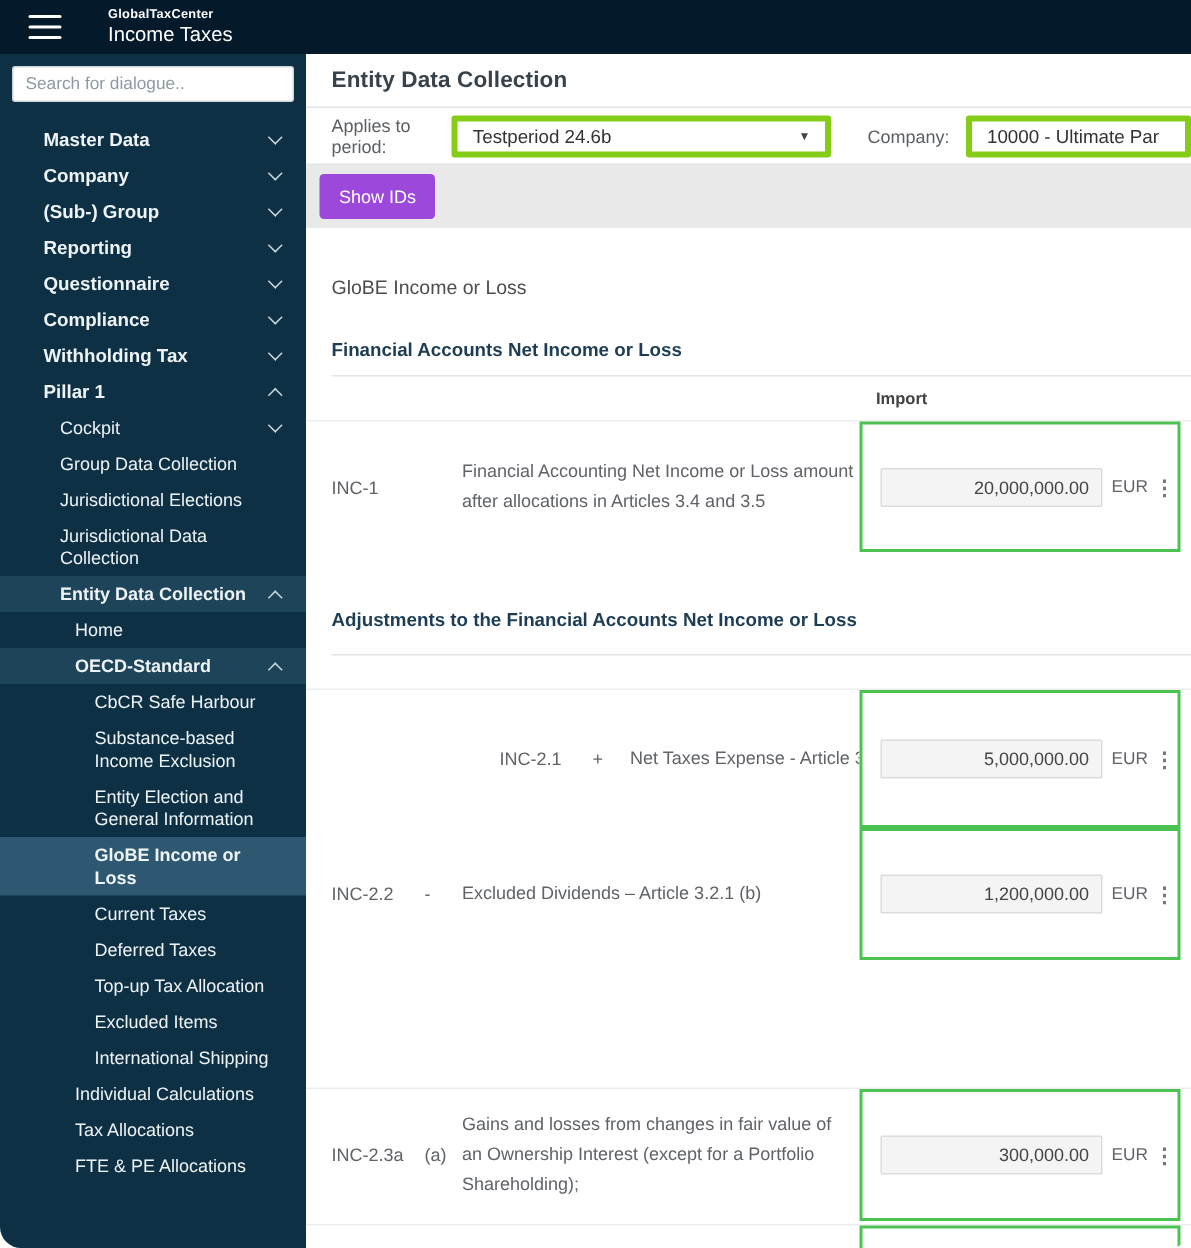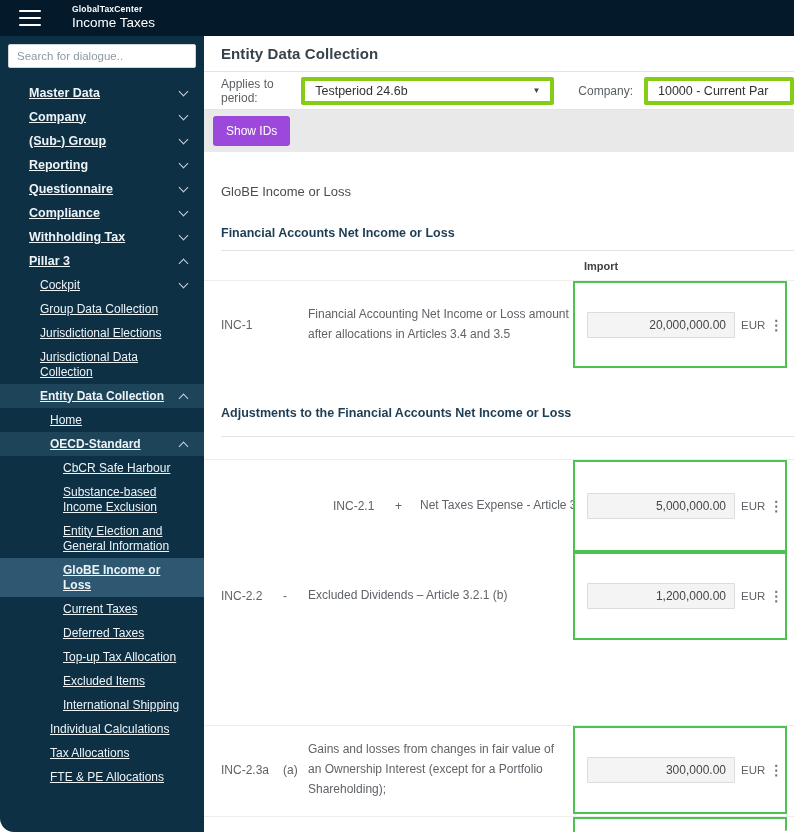--- a/index.html
+++ b/index.html
@@ -19,21 +19,21 @@
   .cols { display:flex; height:796px; }
   .sidebar { width:204px; background:#0e3044; flex:none; overflow:hidden; padding-top:8px; }
   .main { flex:1; background:#fff; overflow:hidden; position:relative; }
 
   
   .search-wrap { padding:0 8px; }
   .search-wrap input { width:100%; height:24px; border:1px solid #cfd6da; border-radius:2px; background:#fff; font-size:11.5px; padding:0 8px; color:#333; outline:none; font-family:inherit; }
   .search-wrap input::placeholder { color:#8d9aa2; }
   .nav { margin-top:13px; }
   .nav-item { display:flex; align-items:center; padding:4.5px 17px 4.5px 29px; color:#eef3f6; font-size:12px; line-height:15px; cursor:pointer; }
-  .nav-item .nav-label { flex:1;text-decoration:underline; }
+  .nav-item .nav-label { flex:1; }
   .nav-item.lv1 { padding-left:29px; font-size:12.5px; font-weight:bold; }
   .nav-item.lv2 { padding-left:40px; }
   .nav-item.lv3 { padding-left:50px; }
   .nav-item.lv4 { padding-left:63px; }
   .nav-item.bold { font-weight:bold; }
   .nav-item.hl { background:#1d4459; }
   .nav-item.sel { background:#2e5871; }
   .chev { width:7px; height:7px; border-right:1.6px solid #c9d4da; border-bottom:1.6px solid #c9d4da; flex:none; margin-left:6px; }
   .chev.down { transform:rotate(45deg); margin-top:-4px; }
   .chev.up { transform:rotate(225deg); margin-top:4px; }
@@ -129,21 +129,21 @@
     <span class="nav-label">Compliance</span>
     <span class="chev down"></span>
   </div>
 
   <div class="nav-item lv1">
     <span class="nav-label">Withholding Tax</span>
     <span class="chev down"></span>
   </div>
 
   <div class="nav-item lv1 bold">
-    <span class="nav-label">Pillar 3</span>
+    <span class="nav-label">Pillar 1</span>
     <span class="chev up"></span>
   </div>
 
   <div class="nav-item lv2">
     <span class="nav-label">Cockpit</span>
     <span class="chev down"></span>
   </div>
 
   <div class="nav-item lv2">
     <span class="nav-label">Group Data Collection</span>
@@ -244,21 +244,21 @@
       </div>
 
       <div class="controls">
         <span class="ctl-label">Applies to period:</span>
         <div class="select period">
           <span>Testperiod 24.6b</span>
           <span class="caret">▼</span>
         </div>
         <span class="ctl-label company-label">Company:</span>
         <div class="select company">
-          <span>10000 - Current Par</span>
+          <span>10000 - Ultimate Par</span>
         </div>
       </div>
 
       <div class="toolbar">
         <button class="btn-purple">Show IDs</button>
       </div>
 
       <div class="content">
         <div class="sec-title">GloBE Income or Loss</div>
         <div class="grp-title">Financial Accounts Net Income or Loss</div>

